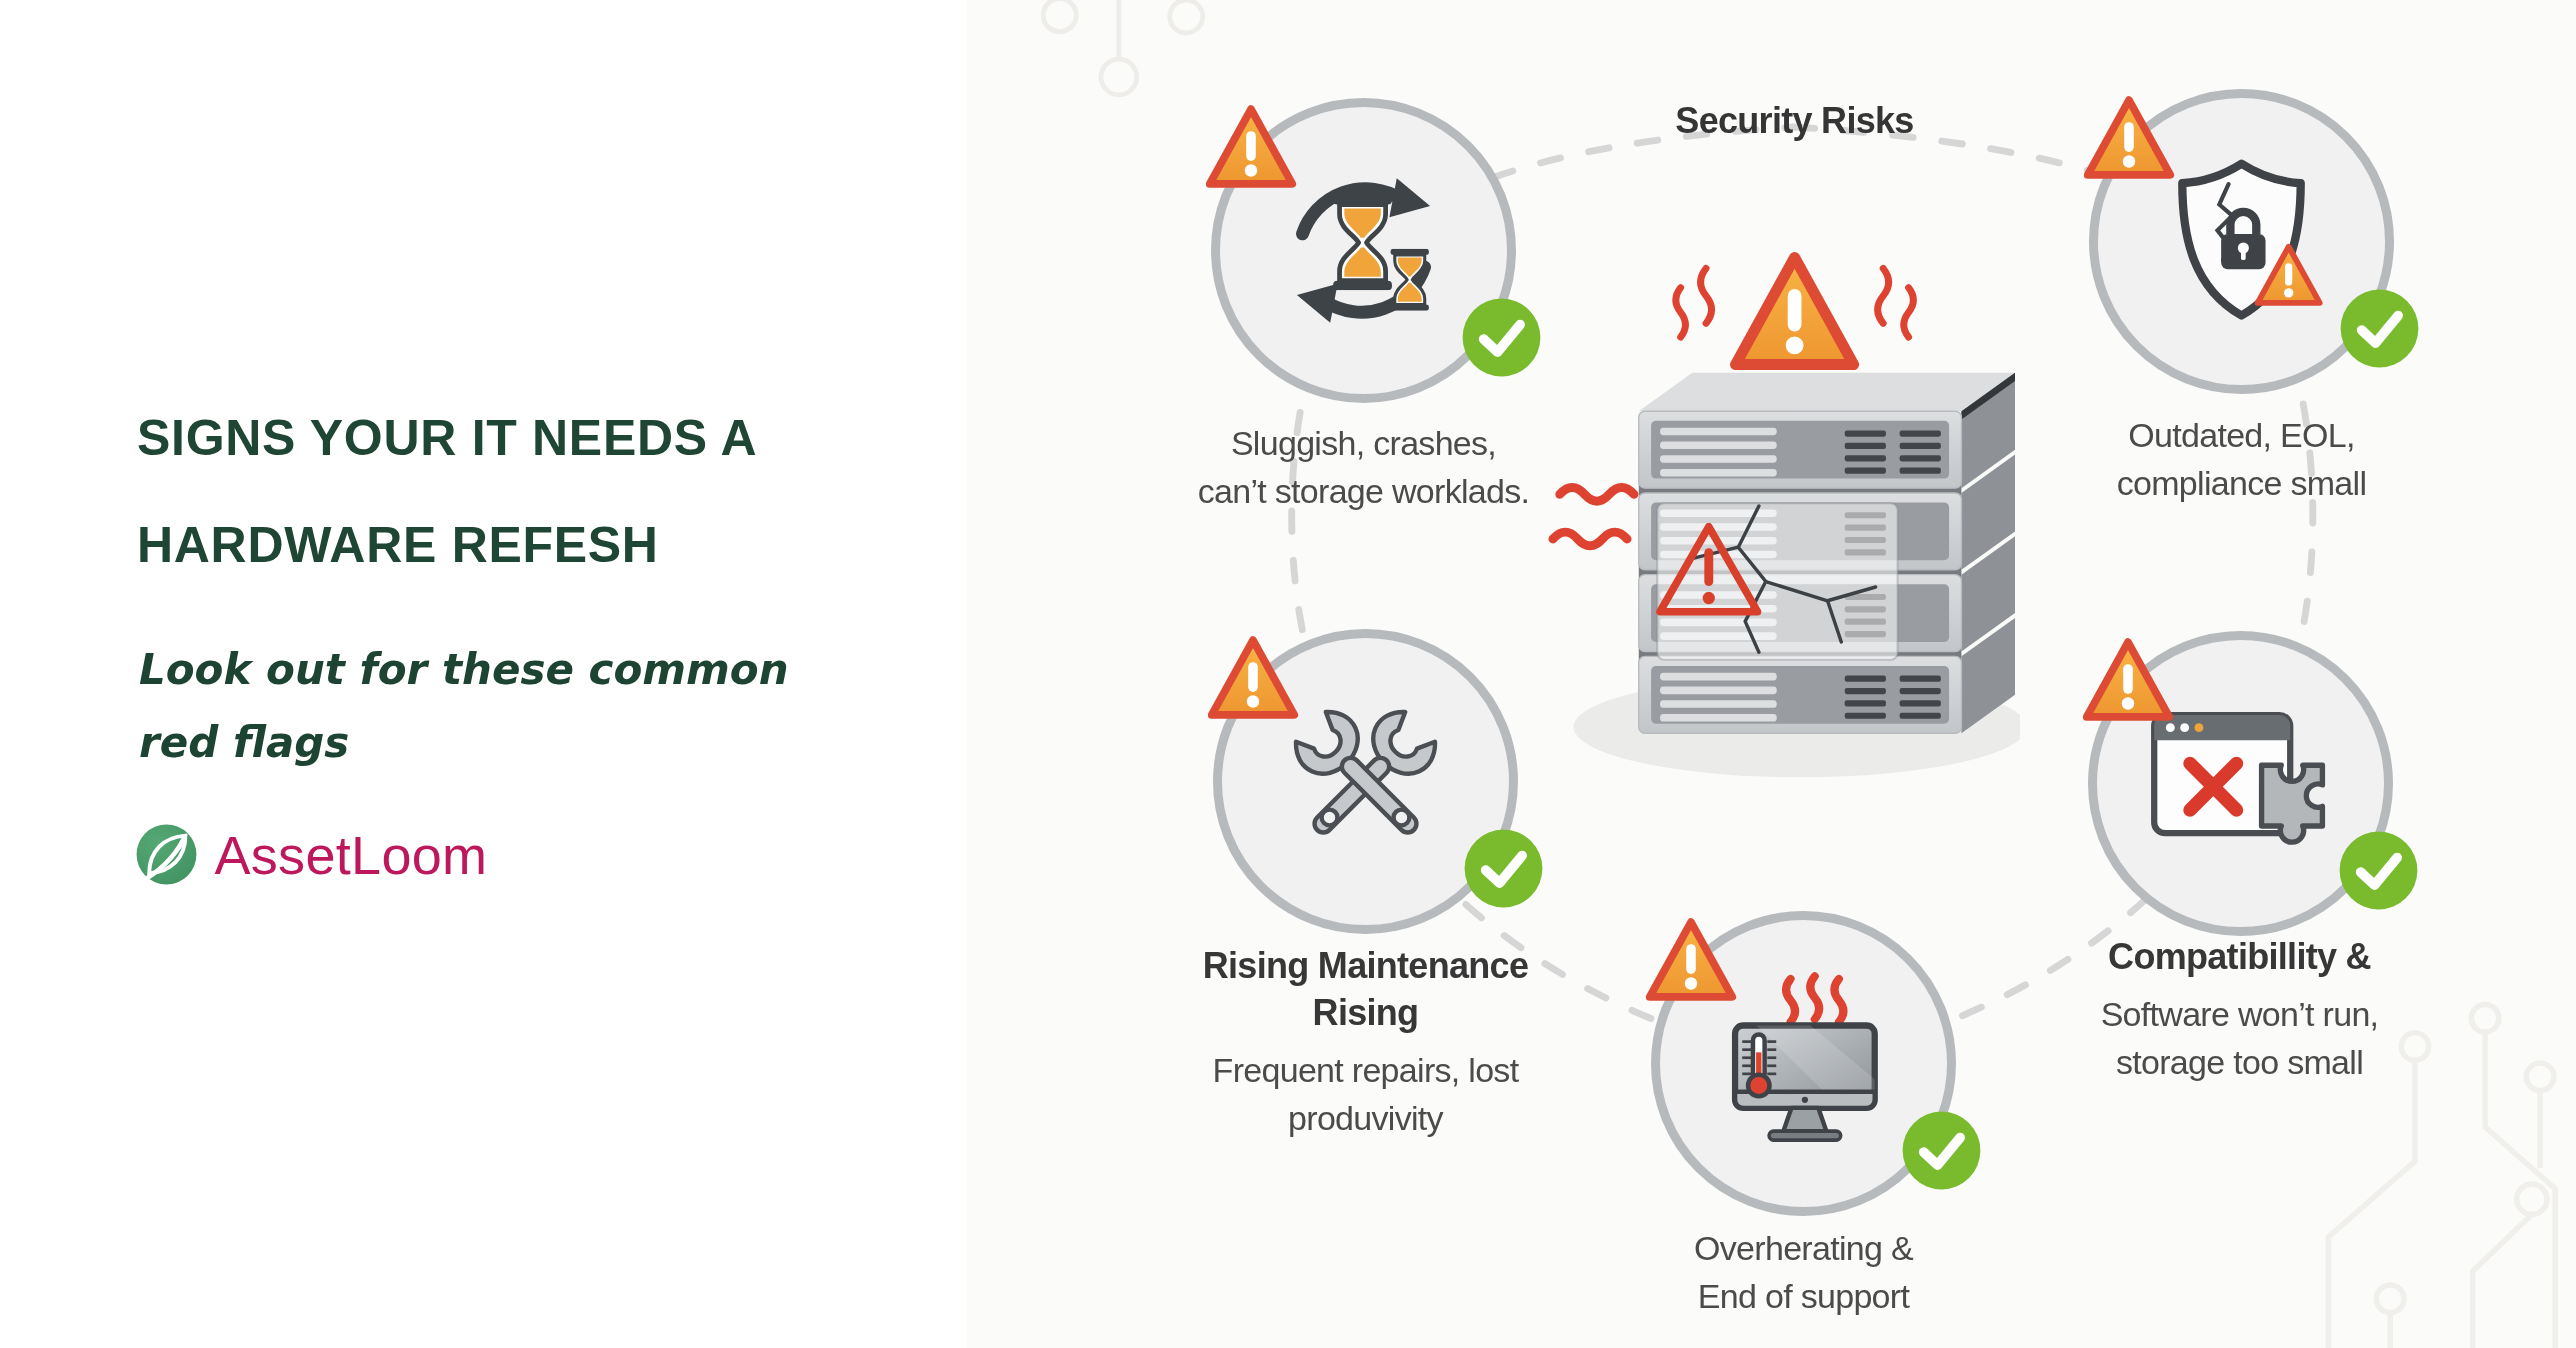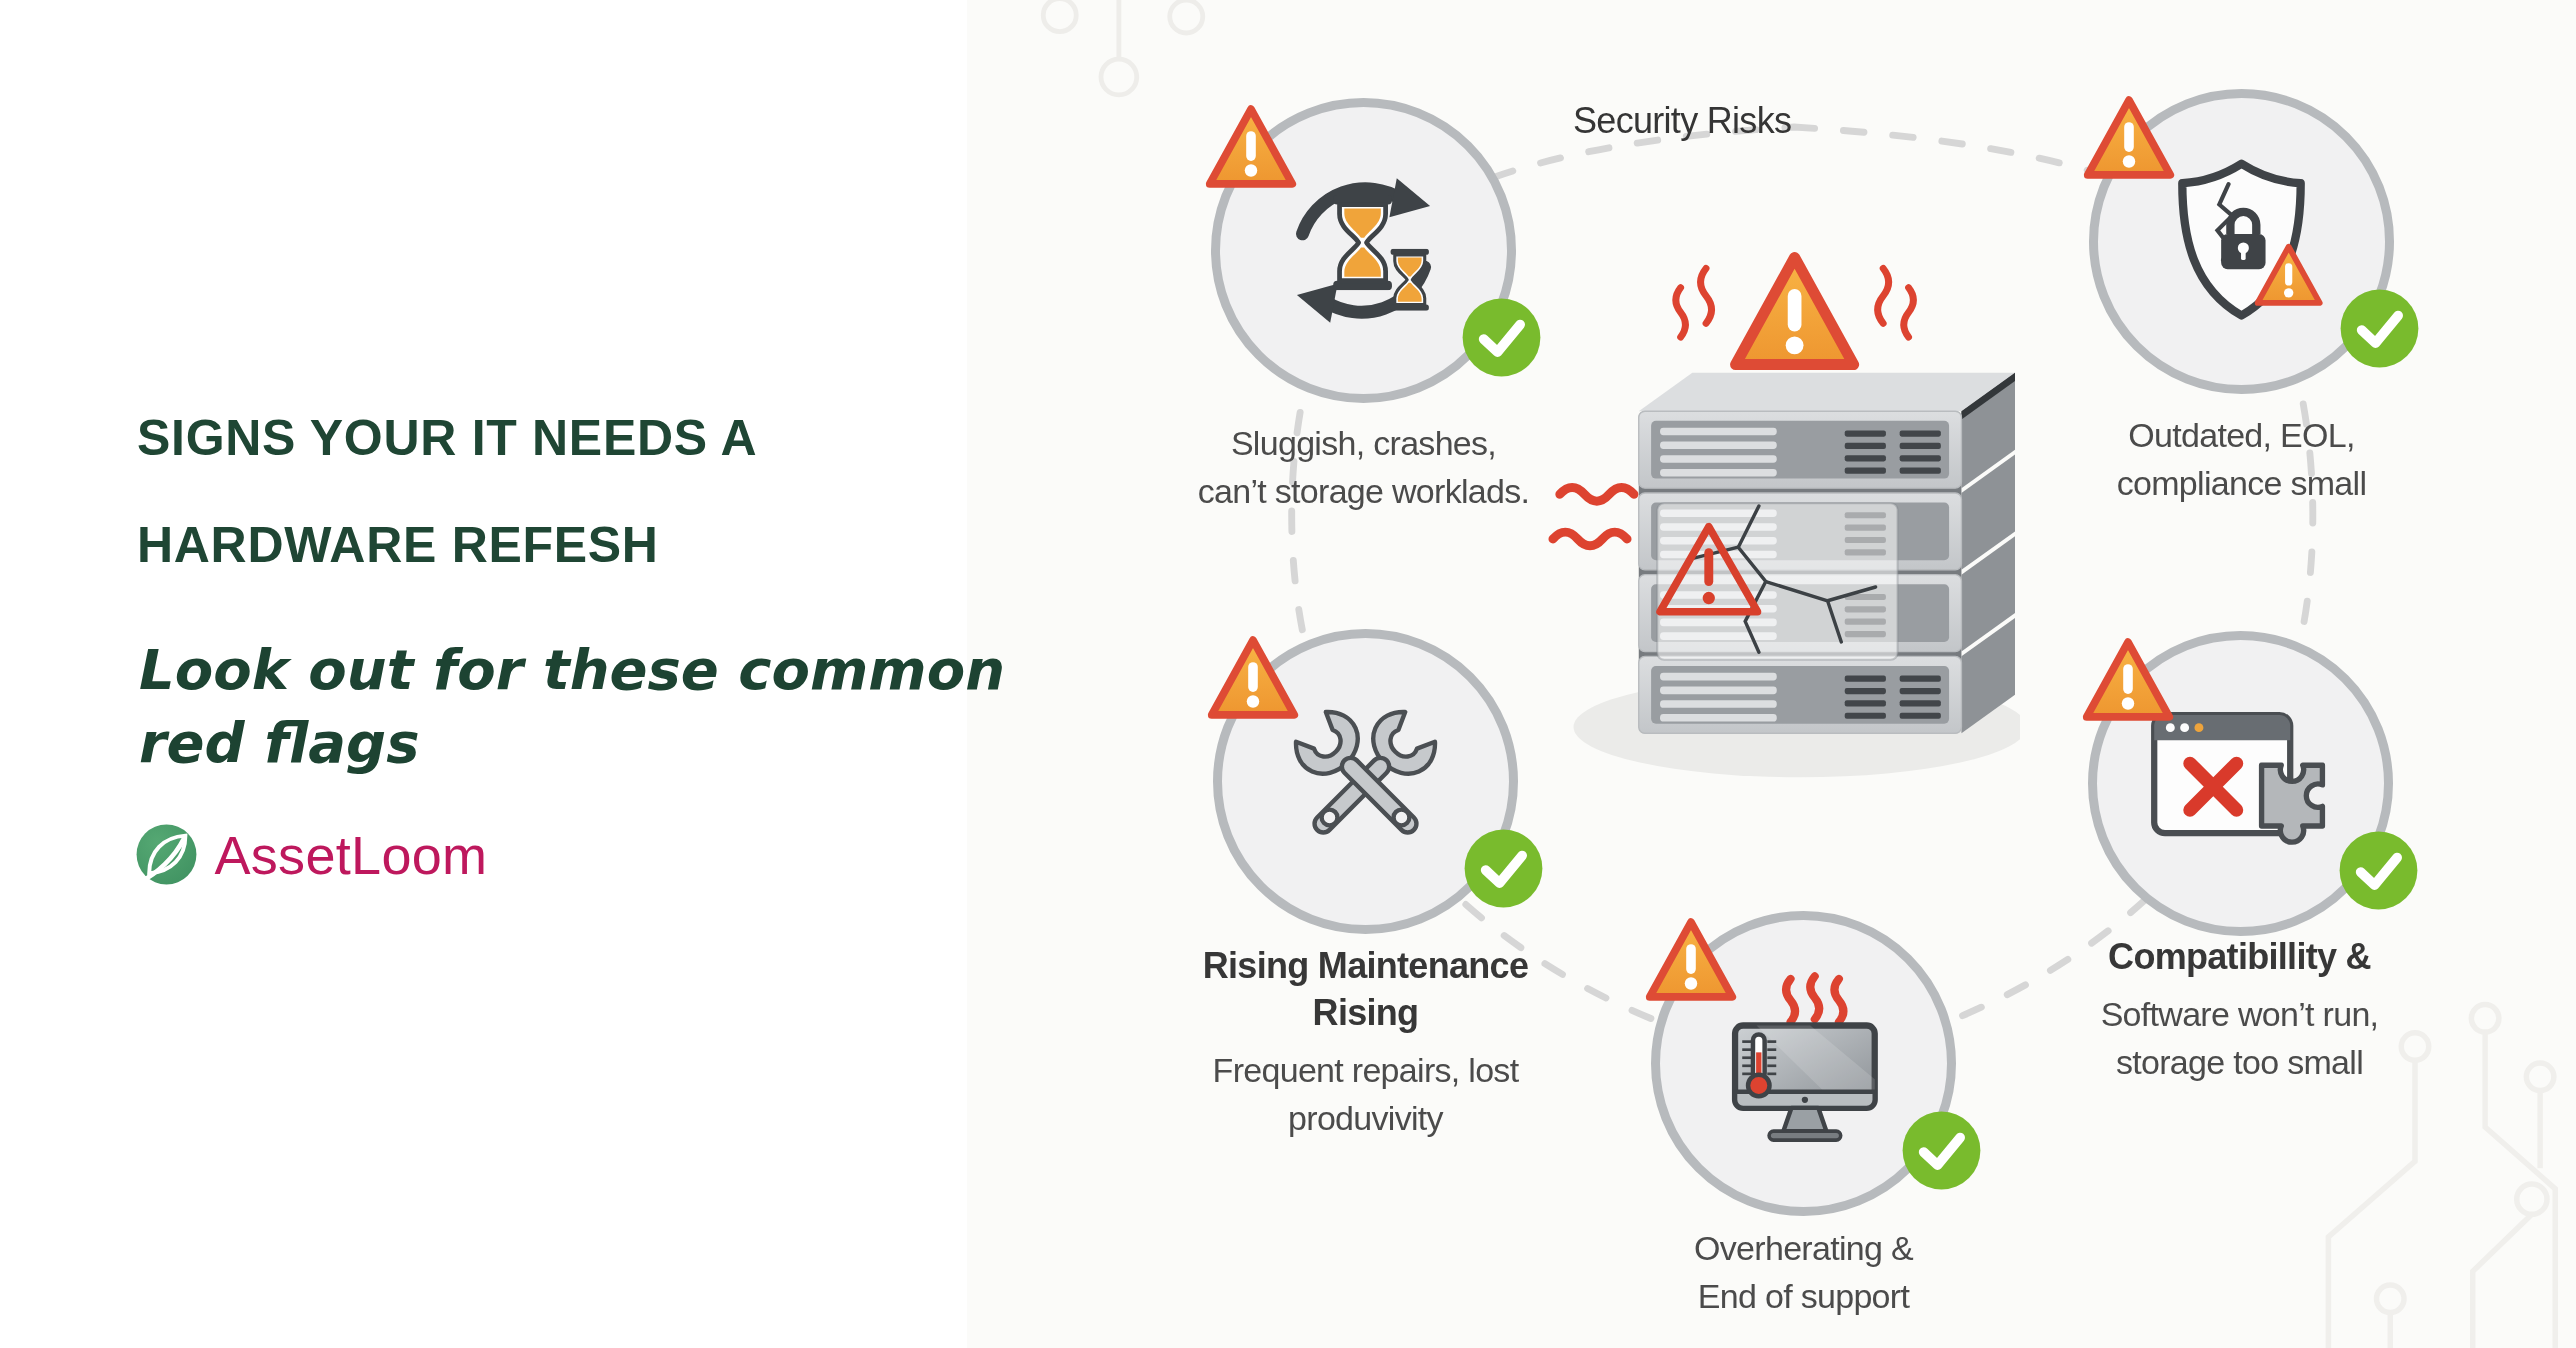--- a/index.html
+++ b/index.html
@@ -6,28 +6,28 @@
   .stage{position:relative;width:2576px;height:1348px;background:#ffffff;overflow:hidden;
          font-family:"Liberation Sans",sans-serif;}
   .abs{position:absolute;}
   .photo-bg{position:absolute;left:967px;top:0;width:1609px;height:1348px;background:#fbfbf9;}
   .defs-svg{position:absolute;width:0;height:0;overflow:hidden;}
 
   
   .title{position:absolute;left:137px;top:385px;margin:0;font-size:50px;line-height:107px;
          font-weight:700;color:#1f4634;letter-spacing:0.7px;white-space:nowrap;}
   .subtitle{position:absolute;left:139px;top:633px;font-family:"DejaVu Sans",sans-serif;
-            font-style:italic;font-weight:700;font-size:56px;line-height:73px;color:#1d4332;}
+            font-style:italic;font-weight:700;font-size:42px;line-height:73px;color:#1d4332;}
   .brand{position:absolute;left:135px;top:823px;display:flex;align-items:center;gap:16.5px;}
   .leaf{width:63px;height:63px;}
   .brand-name{font-size:54px;font-weight:500;color:#be185d;letter-spacing:0.3px;}
 
   
-  .center-label{position:absolute;left:1573px;top:100px;width:443px;text-align:left;
-                font-size:36px;font-weight:400;color:#353535;letter-spacing:-0.7px;}
+  .center-label{position:absolute;left:1573px;top:100px;width:443px;text-align:center;
+                font-size:36px;font-weight:700;color:#353535;letter-spacing:-0.7px;}
   .node{position:absolute;width:305px;height:305px;}
   .node-circle{position:absolute;inset:0;border-radius:50%;background:#f1f1f2;
                border:9.6px solid #b7babd;box-sizing:border-box;
                display:flex;align-items:center;justify-content:center;}
   .badge{position:absolute;}
   .badge.warn{left:-8.2px;top:4.1px;width:96px;height:89px;}
   .badge.check{left:250px;top:199px;width:81px;height:81px;}
   .caption{position:absolute;text-align:center;color:#4b4b4b;font-size:34px;line-height:48px;
            letter-spacing:-0.7px;}
   .cap-bold{font-weight:700;color:#373737;font-size:36px;line-height:47px;letter-spacing:-0.7px;}

